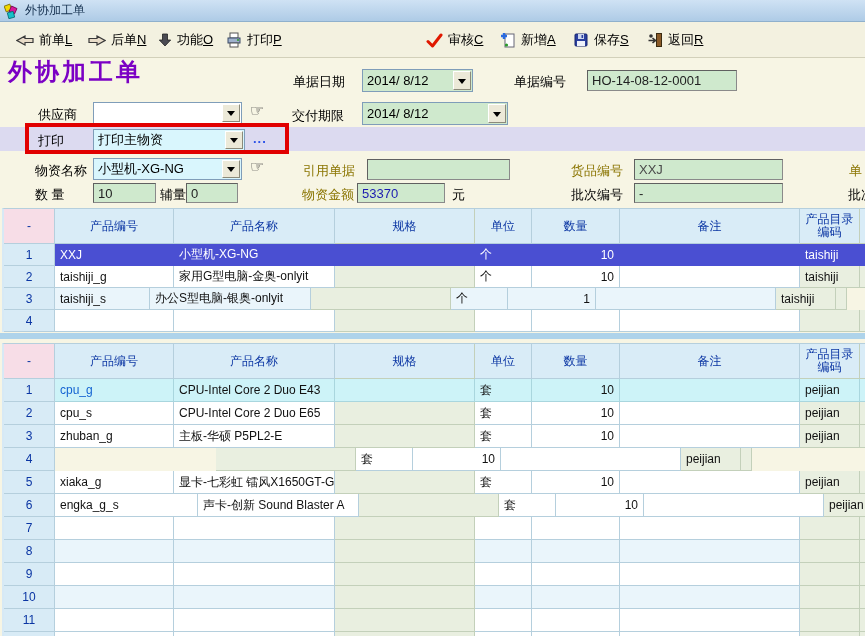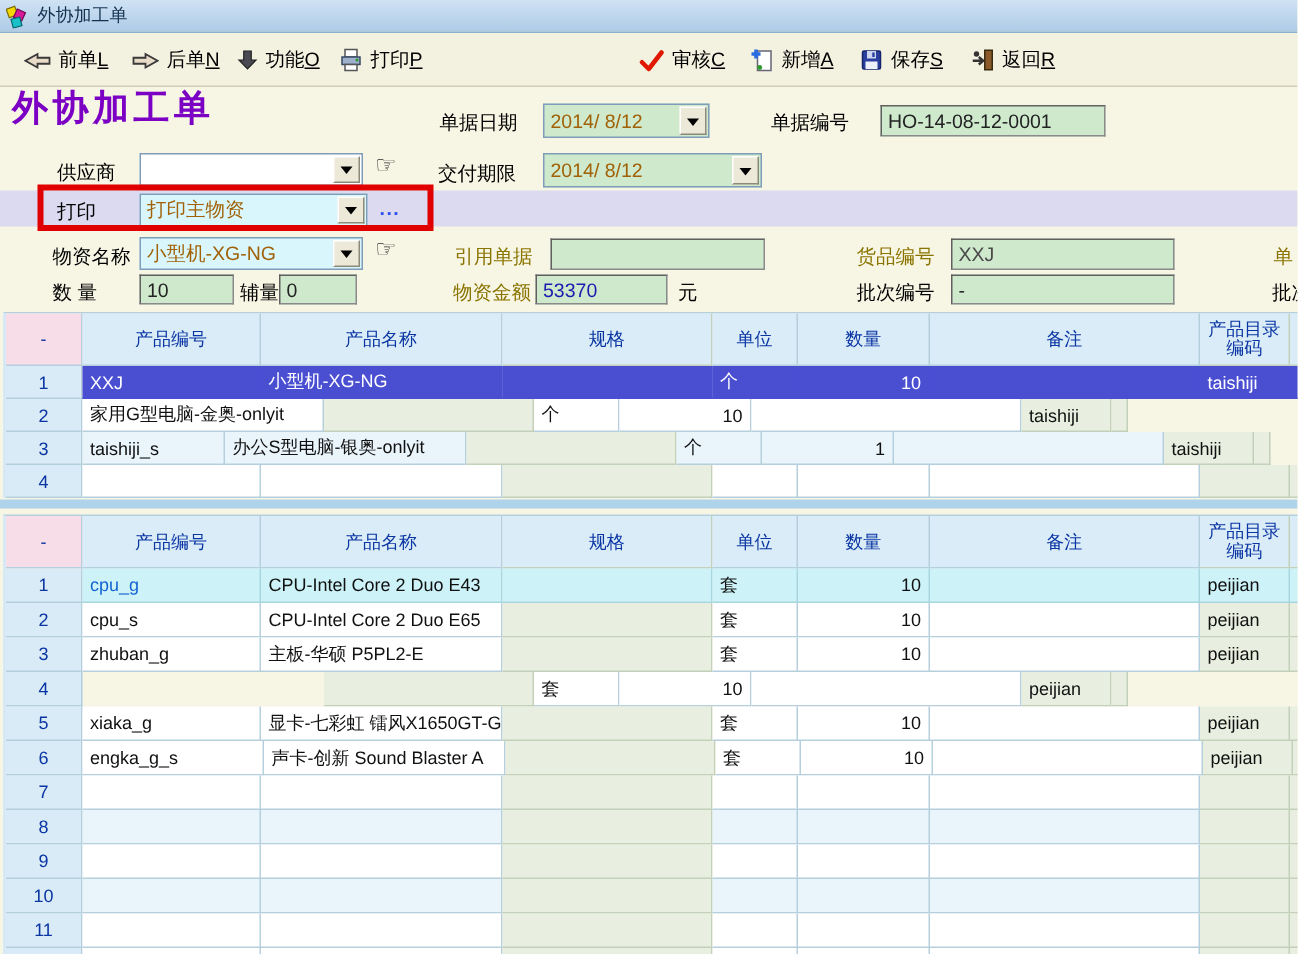--- a/index.html
+++ b/index.html
@@ -18,21 +18,21 @@
   .tb-btn{position:absolute;top:0;height:36px;display:flex;align-items:center;
     cursor:default;font-size:13px;color:#000;}
   .tb-btn .ic{margin-right:5px;display:flex;align-items:center;}
   .tb-btn u{text-decoration:underline;}
   
   .lbl{position:absolute;font-size:13px;color:#000;white-space:nowrap;}
   .lbl.olive{color:#8a7400;}
   .pgtitle{position:absolute;left:8px;top:56px;font-size:24px;font-weight:bold;
     color:#7b00c4;letter-spacing:3px;}
   .combo{position:absolute;border:1px solid #7f9db9;background:#d9f6fd;
-    font-size:13px;color:#a16207;display:flex;align-items:center;
+    font-size:13px;color:#000000;display:flex;align-items:center;
     padding-left:4px;box-sizing:border-box;}
   .combo.white{background:#ffffff;}
   .combo.green{background:#cfe9cd;}
   .cbtn{position:absolute;right:1px;top:1px;bottom:1px;width:16px;
     background:#ece9d8;border:1px solid #ffffff;border-right-color:#8c8a7a;
     border-bottom-color:#8c8a7a;display:flex;align-items:center;justify-content:center;}
   .cbtn .tri{width:0;height:0;border:4px solid transparent;border-top:5px solid #000;
     margin-top:5px;}
   .gfield{position:absolute;background:#cfe9cd;border:1px solid #8a8a8a;
     border-top-color:#606060;border-left-color:#606060;font-size:13px;color:#222;
@@ -255,20 +255,21 @@
         <div class="cell c-name" style="width: 161px;">小型机-XG-NG</div>
         <div class="cell c-spec g" style="width: 140px;"></div>
         <div class="cell c-unit" style="width: 57px;">个</div>
         <div class="cell c-qty" style="width: 88px;">10</div>
         <div class="cell c-note" style="width: 180px;"></div>
         <div class="cell c-cat g" style="width: 60px;">taishiji</div>
         <div class="cell c-sliver g" style="width: 10px;"></div>
       </div>
       <div class="trow " style="height: 22px;">
         <div class="cell c-num" style="width: 51px;">2</div>
+        <div class="cell c-code" style="width: 119px;">taishiji_g</div>
         <div class="cell c-name" style="width: 161px;">家用G型电脑-金奥-onlyit</div>
         <div class="cell c-spec g" style="width: 140px;"></div>
         <div class="cell c-unit" style="width: 57px;">个</div>
         <div class="cell c-qty" style="width: 88px;">10</div>
         <div class="cell c-note" style="width: 180px;"></div>
         <div class="cell c-cat g" style="width: 60px;">taishiji</div>
         <div class="cell c-sliver g" style="width: 10px;"></div>
       </div>
       <div class="trow  tint" style="height: 22px;">
         <div class="cell c-num" style="width: 51px;">3</div>
@@ -355,21 +356,21 @@
         <div class="cell c-name" style="width: 161px;">显卡-七彩虹 镭风X1650GT-G</div>
         <div class="cell c-spec g" style="width: 140px;"></div>
         <div class="cell c-unit" style="width: 57px;">套</div>
         <div class="cell c-qty" style="width: 88px;">10</div>
         <div class="cell c-note" style="width: 180px;"></div>
         <div class="cell c-cat g" style="width: 60px;">peijian</div>
         <div class="cell c-sliver g" style="width: 10px;"></div>
       </div>
       <div class="trow " style="height: 23px;">
         <div class="cell c-num" style="width: 51px;">6</div>
-        <div class="cell c-code" style="width: 121px;">engka_g_s</div>
+        <div class="cell c-code" style="width: 143px;">engka_g_s</div>
         <div class="cell c-name" style="width: 161px;">声卡-创新 Sound Blaster A</div>
         <div class="cell c-spec g" style="width: 140px;"></div>
         <div class="cell c-unit" style="width: 57px;">套</div>
         <div class="cell c-qty" style="width: 88px;">10</div>
         <div class="cell c-note" style="width: 180px;"></div>
         <div class="cell c-cat g" style="width: 60px;">peijian</div>
         <div class="cell c-sliver g" style="width: 10px;"></div>
       </div>
       <div class="trow " style="height: 23px;">
         <div class="cell c-num" style="width: 51px;">7</div>

